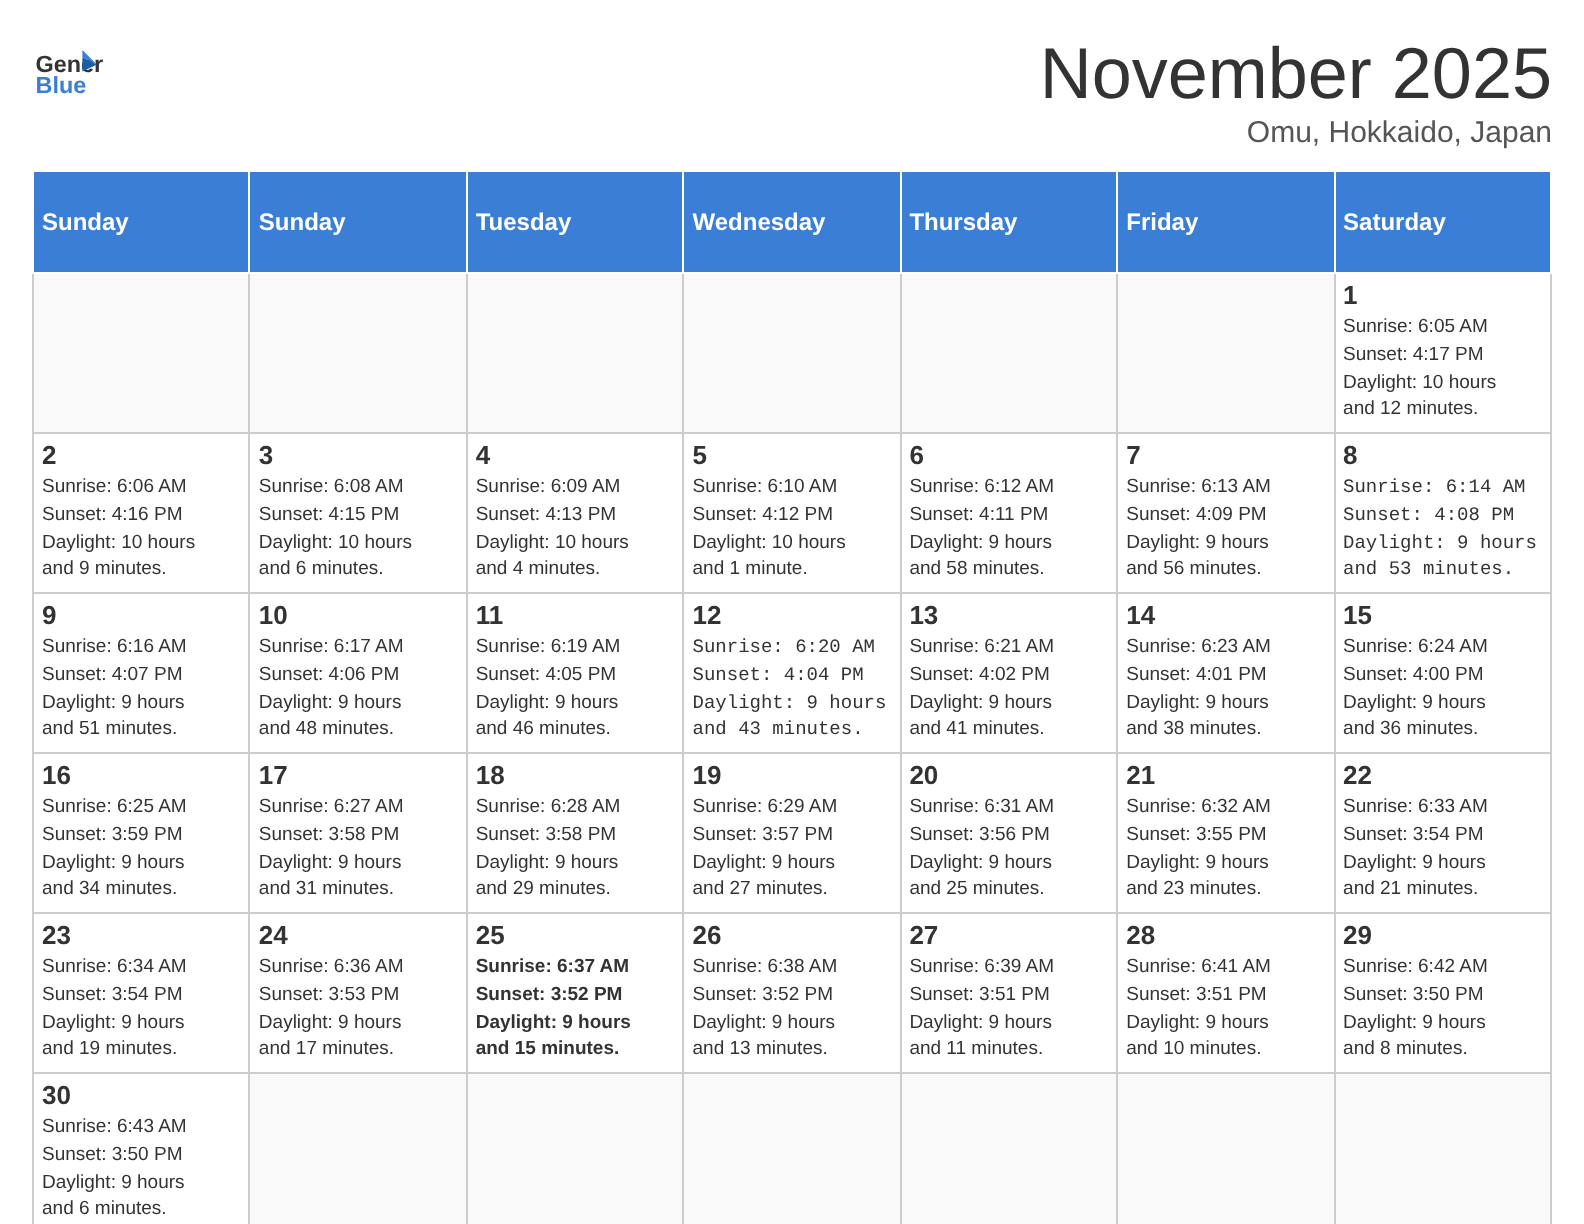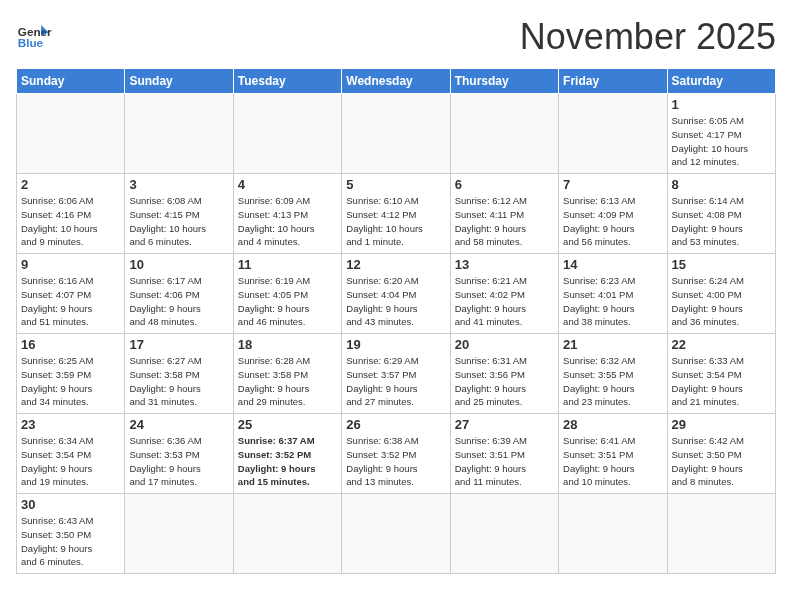--- a/index.html
+++ b/index.html
@@ -38,21 +38,21 @@
     table {
       width: 100%;
       border-collapse: collapse;
       table-layout: fixed;
     }
     thead tr th {
       background-color: #3a7fd5;
       color: #fff;
       font-size: 12px;
       font-weight: bold;
-      padding: 5px 4px;
+      padding: 18px 4px;
       text-align: left;
       border: 1px solid #fff;
     }
     tbody tr td {
       border: 1px solid #ccc;
       vertical-align: top;
       padding: 3px 4px;
       font-size: 10px;
       color: #333;
       min-height: 70px;
@@ -79,20 +79,21 @@
   <div class="logo">
     <svg class="logo-icon" viewBox="0 0 40 40">
       <text x="2" y="22" font-size="13" font-family="Arial" font-weight="bold" fill="#333">General</text>
       <text x="2" y="34" font-size="13" font-family="Arial" font-weight="bold" fill="#3a7fd5">Blue</text>
       <polygon points="28,10 36,18 28,14" fill="#3a7fd5"></polygon>
       <polygon points="28,14 36,18 28,22" fill="#1a5fa5"></polygon>
     </svg>
   </div>
   <div class="title-block">
     <div class="month-title">November 2025</div>
+    <div class="location">Omu, Hokkaido, Japan</div>
   </div>
 </div>
 
 <table>
   <thead>
     <tr>
     <th>Sunday</th>
         <th>Sunday</th>
         <th>Tuesday</th>
         <th>Wednesday</th>
@@ -155,21 +156,21 @@
         </td>
         <td>
           <span class="day-num">7</span>
           <div class="day-info" style="white-space: pre-line;">Sunrise: 6:13 AM
 Sunset: 4:09 PM
 Daylight: 9 hours
 and 56 minutes.</div>
         </td>
         <td>
           <span class="day-num">8</span>
-          <div class="day-info" style="white-space: pre-line;">Sunrise: 6:14 AM
+          <div class="day-info" style="white-space: pre-line; font-family: Liberation Mono, monospace;">Sunrise: 6:14 AM
 Sunset: 4:08 PM
 Daylight: 9 hours
 and 53 minutes.</div>
         </td>
       </tr>
       <tr>
         <td>
           <span class="day-num">9</span>
           <div class="day-info" style="white-space: pre-line;">Sunrise: 6:16 AM
 Sunset: 4:07 PM
@@ -185,21 +186,21 @@
         </td>
         <td>
           <span class="day-num">11</span>
           <div class="day-info" style="white-space: pre-line;">Sunrise: 6:19 AM
 Sunset: 4:05 PM
 Daylight: 9 hours
 and 46 minutes.</div>
         </td>
         <td>
           <span class="day-num">12</span>
-          <div class="day-info" style="white-space: pre-line;">Sunrise: 6:20 AM
+          <div class="day-info" style="white-space: pre-line; font-family: Liberation Mono, monospace;">Sunrise: 6:20 AM
 Sunset: 4:04 PM
 Daylight: 9 hours
 and 43 minutes.</div>
         </td>
         <td>
           <span class="day-num">13</span>
           <div class="day-info" style="white-space: pre-line;">Sunrise: 6:21 AM
 Sunset: 4:02 PM
 Daylight: 9 hours
 and 41 minutes.</div>

